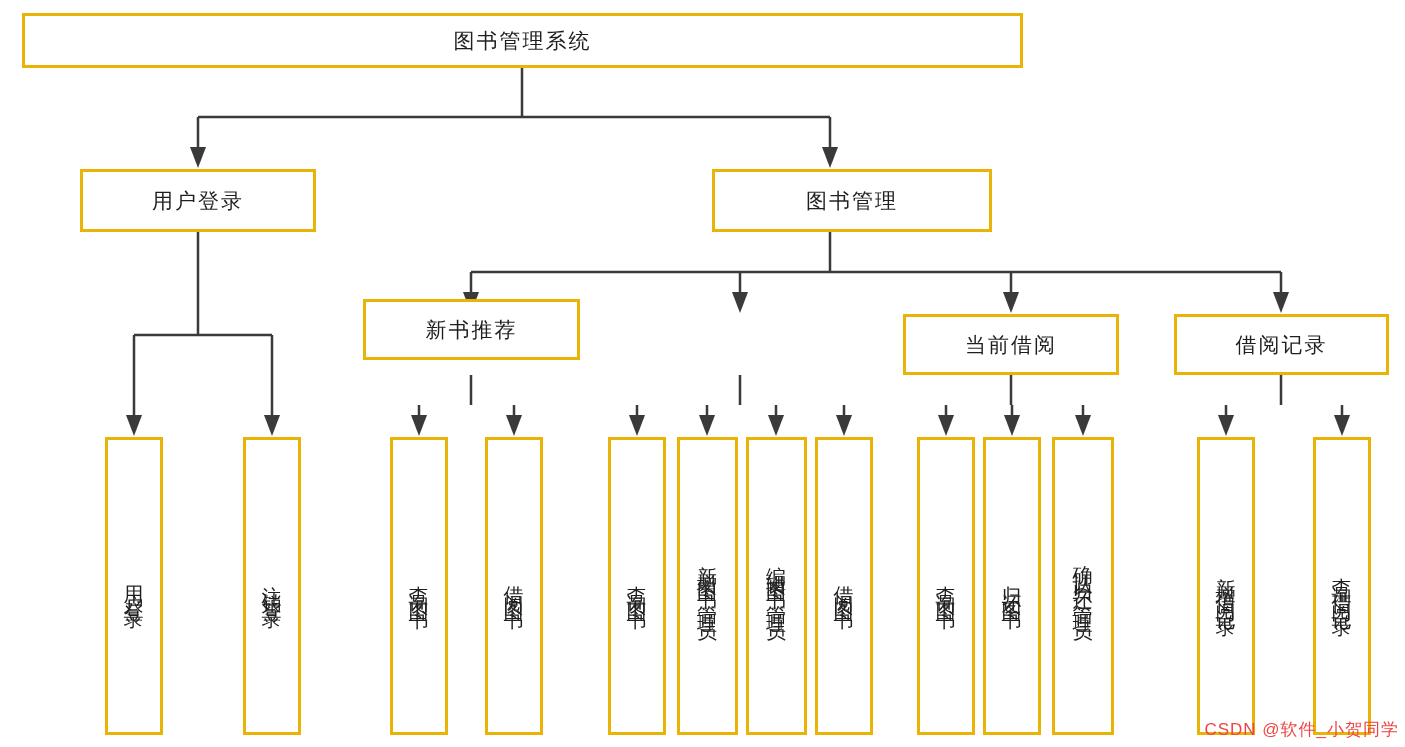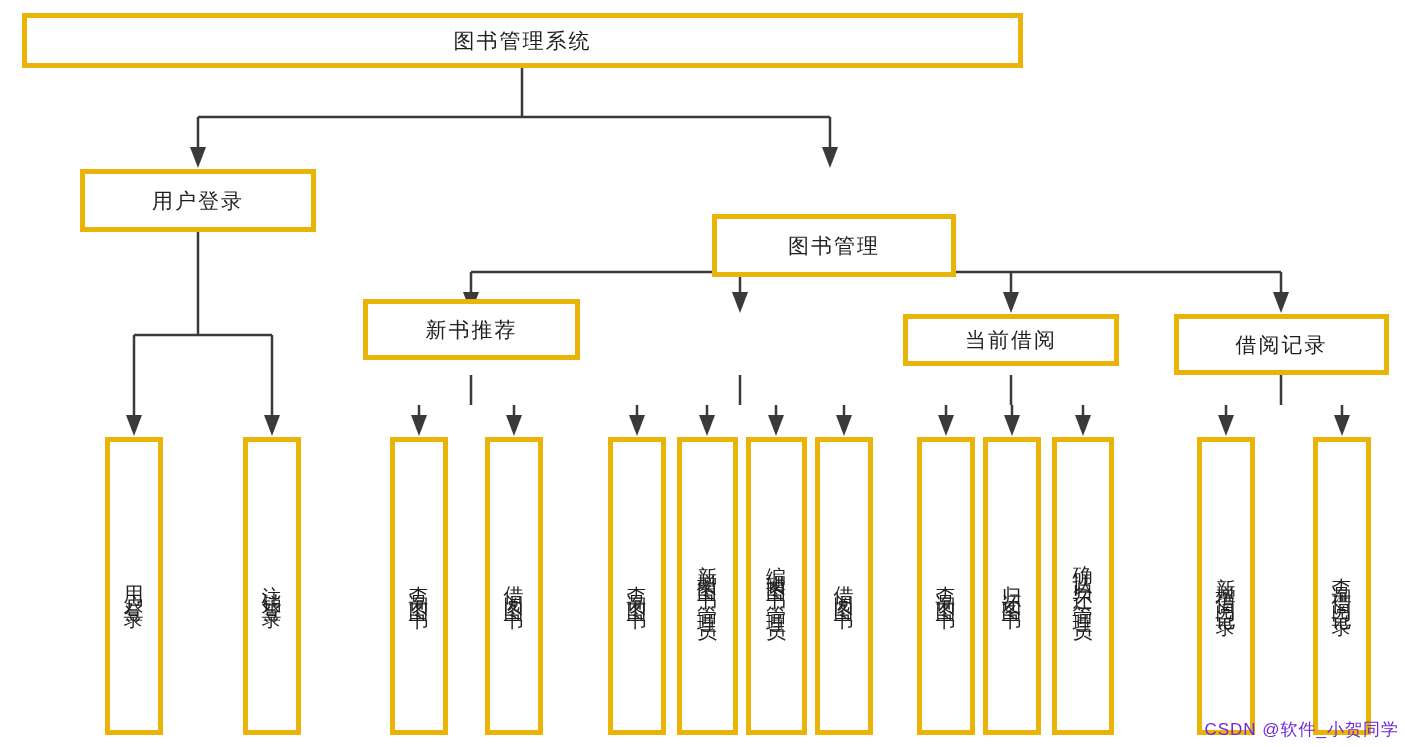--- a/index.html
+++ b/index.html
@@ -19,21 +19,21 @@
     position: absolute;
     left: 0; top: 0;
     width: 1405px;
     height: 747px;
     pointer-events: none;
   }
   .node {
     position: absolute;
     box-sizing: border-box;
     background: #ffffff;
-    border: 5px solid #eab308;
+    border: 3px solid #eab308;
     display: flex;
     align-items: center;
     justify-content: center;
     color: #1f1f1f;
   }
   .hnode {
     font-size: 21px;
     letter-spacing: 2px;
   }
   .vnode {
@@ -41,21 +41,21 @@
     text-orientation: mixed;
     font-size: 20px;
     letter-spacing: 8px;
     line-height: 1;
   }
   .watermark {
     position: absolute;
     right: 6px;
     bottom: 6px;
     font-size: 17px;
-    color: #6d28d9;
+    color: #ef4444;
     letter-spacing: 1px;
     white-space: nowrap;
   }
 </style>
 </head>
 <body>
 
 <div class="canvas">
 
   <svg class="wires" viewBox="0 0 1405 747" xmlns="http://www.w3.org/2000/svg">
@@ -90,28 +90,28 @@
     </g>
   </svg>
 
   <div class="node hnode" style="left:22px; top:13px; width:1001px; height:55px;">
     <span>图书管理系统</span>
   </div>
 
   <div class="node hnode" style="left:80px; top:169px; width:236px; height:63px;">
     <span>用户登录</span>
   </div>
-  <div class="node hnode" style="left:712px; top:169px; width:244px; height:63px;margin-top:45px;">
+  <div class="node hnode" style="left:712px; top:169px; width:280px; height:63px;">
     <span>图书管理</span>
   </div>
 
   <div class="node hnode" style="left:363px; top:299px; width:217px; height:61px;">
     <span>新书推荐</span>
   </div>
-  <div class="node hnode" style="left:903px; top:314px; width:216px; height:52px;">
+  <div class="node hnode" style="left:903px; top:314px; width:216px; height:61px;">
     <span>当前借阅</span>
   </div>
   <div class="node hnode" style="left:1174px; top:314px; width:215px; height:61px;">
     <span>借阅记录</span>
   </div>
 
   <div class="node vnode" style="left:105px; top:437px; width:58px; height:298px;">
     <span>用户登录</span>
   </div>
   <div class="node vnode" style="left:243px; top:437px; width:58px; height:298px;">

